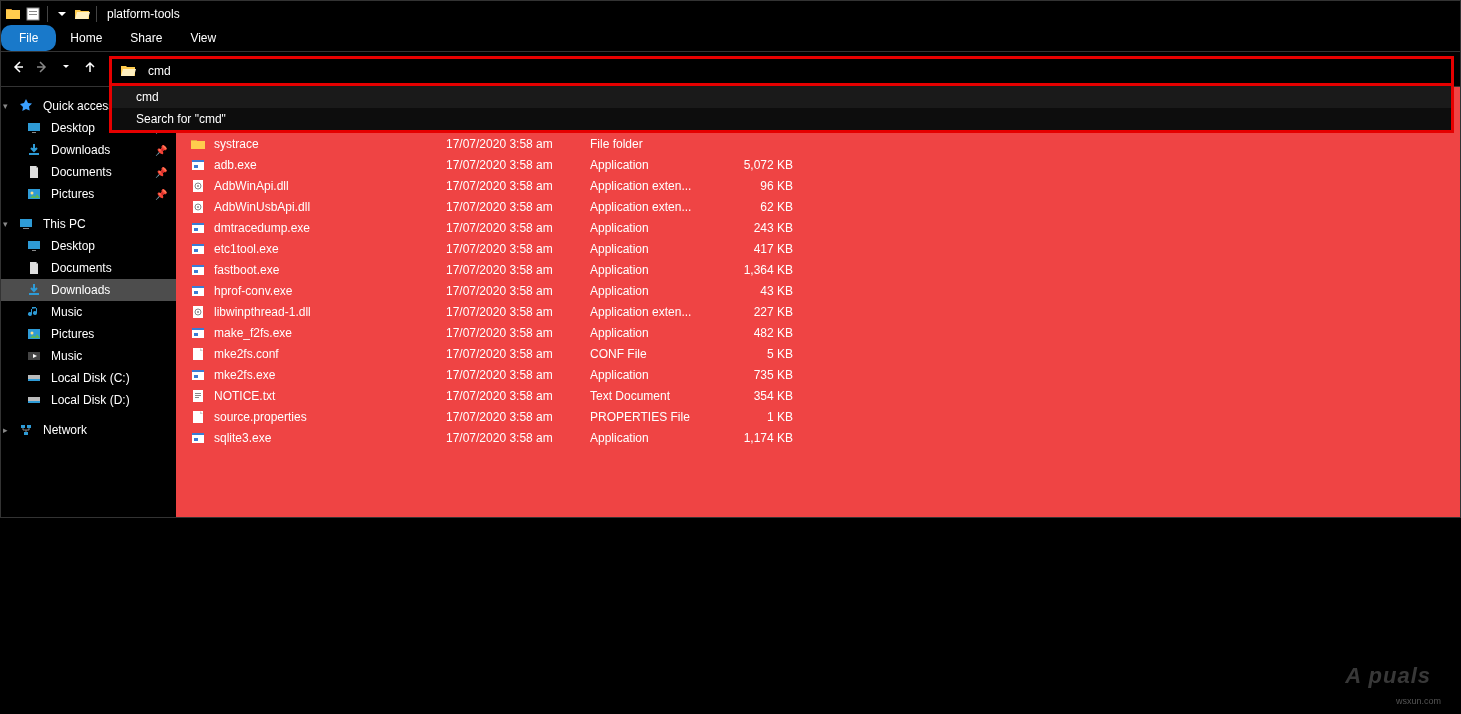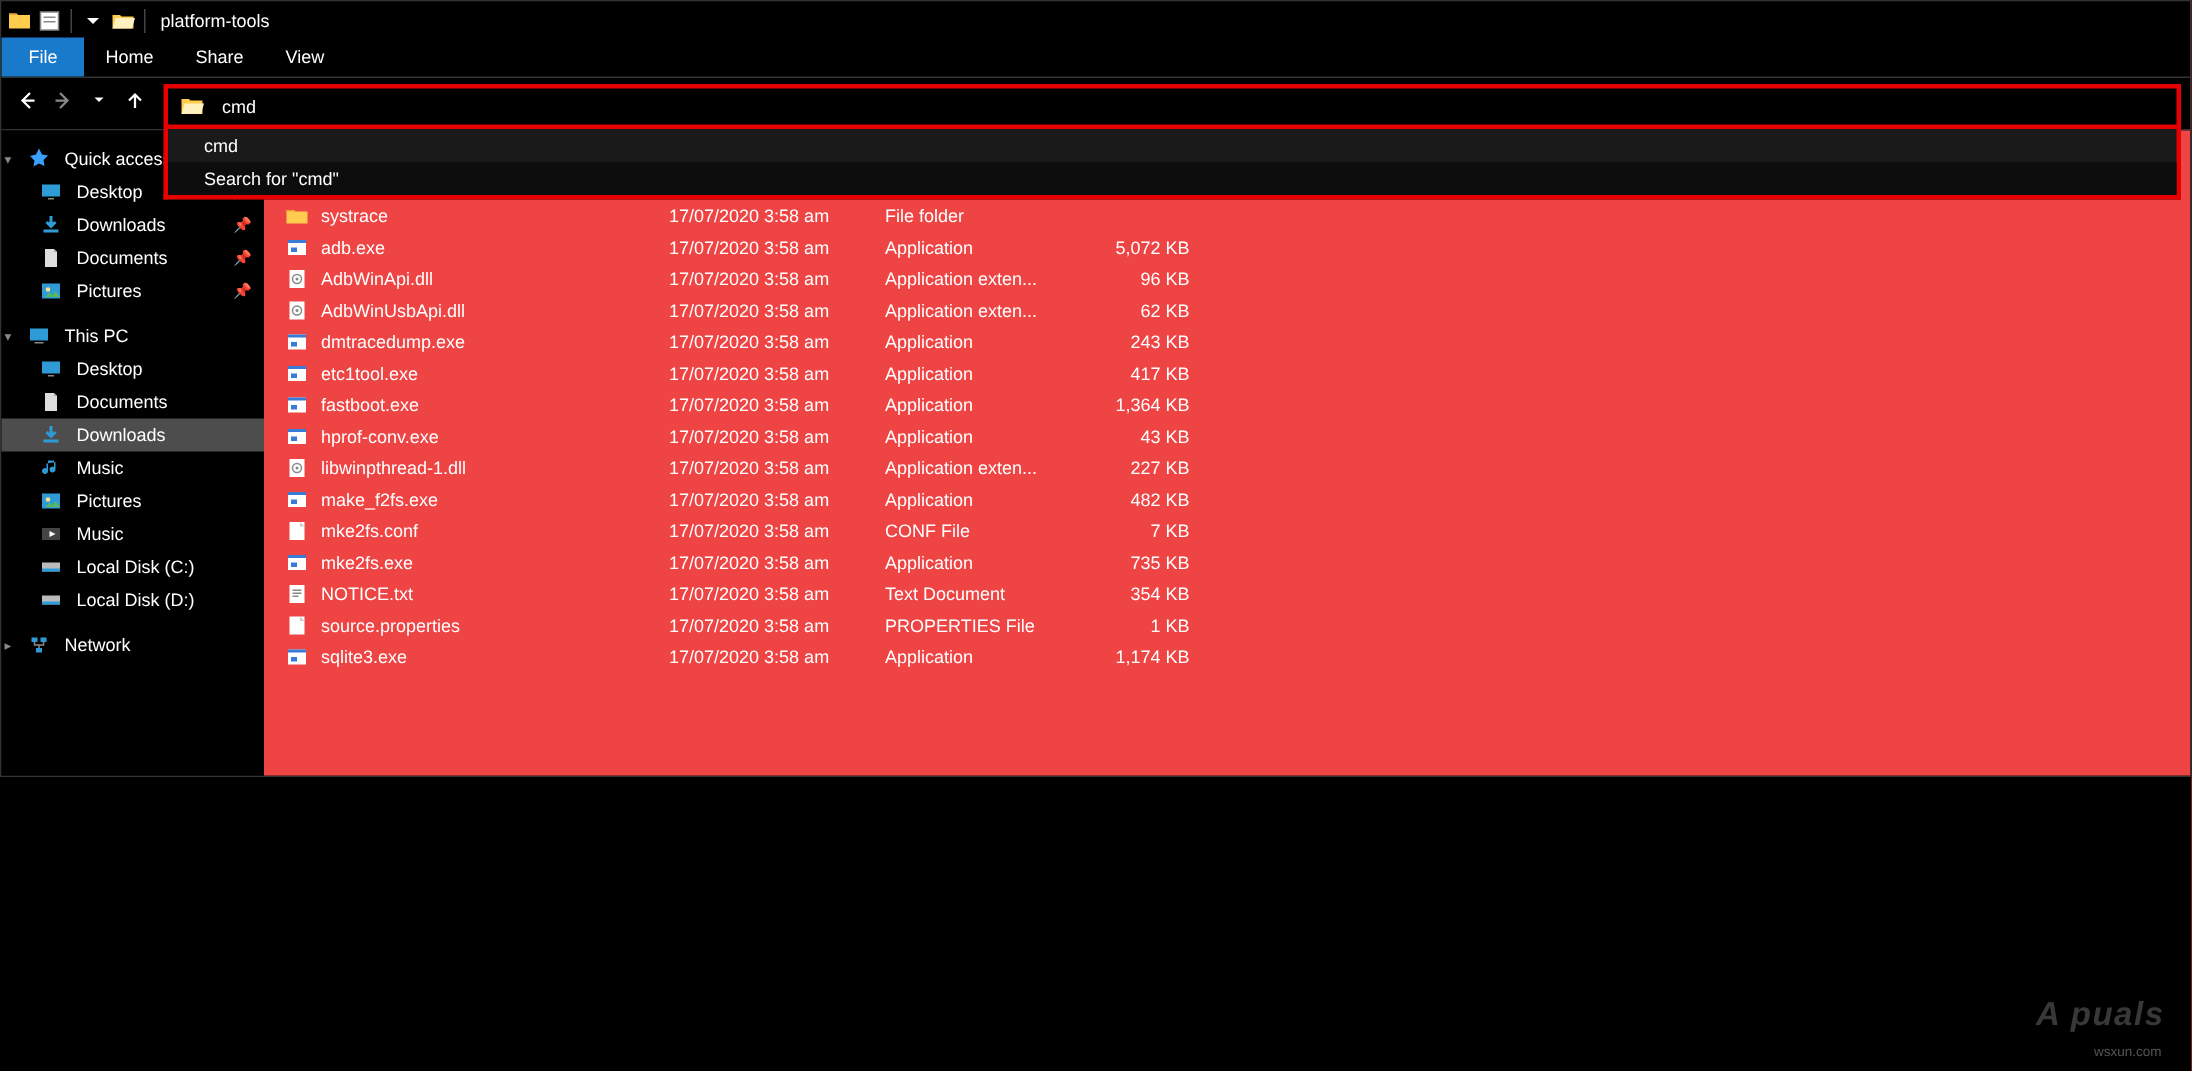--- a/index.html
+++ b/index.html
@@ -9,21 +9,21 @@
   
   
   .titlebar { height: 25px; background: #000; display: flex; align-items: center; padding: 0 2px; }
   .titlebar .qat-icon { width: 16px; height: 16px; margin: 0 2px; display: inline-flex; align-items: center; justify-content: center; }
   .titlebar .sep { width: 1px; height: 16px; background: #444; margin: 0 4px; }
   .titlebar .title { margin-left: 6px; font-size: 12px; }
   
   
   .ribbon { height: 26px; background: #000; display: flex; align-items: flex-end; border-bottom: 1px solid #333; }
   .ribbon .tab { padding: 6px 14px; font-size: 12px; cursor: default; }
-  .ribbon .tab.file { background: #1979ca; color: #fff; padding: 6px 18px; }
+  .ribbon .tab.file { background: #1979ca; color: #fff; padding: 6px 18px; border-radius: 10px; }
   
   
   .navbar { height: 35px; background: #000; display: flex; align-items: flex-start; padding: 4px 6px; position: relative; border-bottom: 1px solid #333; }
   .nav-btn { width: 22px; height: 22px; display: inline-flex; align-items: center; justify-content: center; margin-right: 2px; }
   
   .addr-wrap { position: relative; flex: 1; margin-left: 6px; }
   .address-box { border: 3px solid #e60000; background: #000; display: flex; align-items: center; height: 30px; }
   .address-box .folder-ic { width: 24px; display: inline-flex; align-items: center; justify-content: center; margin: 0 4px; }
   .address-box input { flex: 1; background: transparent; border: none; outline: none; color: #fff; font-size: 12px; padding: 2px 4px; }
   
@@ -45,21 +45,21 @@
   
   .content { flex: 1; background: #ef4444; padding: 4px 0; overflow: auto; }
   .file-row { display: flex; align-items: center; height: 21px; padding-left: 12px; font-size: 12px; }
   .file-row .ic { width: 20px; display: inline-flex; align-items: center; justify-content: center; margin-right: 6px; }
   .file-row .col-name { width: 232px; }
   .file-row .col-date { width: 144px; }
   .file-row .col-type { width: 128px; }
   .file-row .col-size { width: 75px; text-align: right; }
   
   .watermark { position: absolute; right: 20px; bottom: 8px; font-size: 9px; color: #555; text-align: right; }
-  .brand { position: absolute; right: 18px; bottom: 25px; font-size: 22px; color: rgba(160,160,160,0.35); font-style: italic; font-weight: bold; letter-spacing: 1px; }
+  .brand { position: absolute; right: 30px; bottom: 25px; font-size: 22px; color: rgba(160,160,160,0.35); font-style: italic; font-weight: bold; letter-spacing: 1px; }
   
   
   .svg-ic { width: 16px; height: 16px; }
 </style>
 </head>
 <body>
 
 <div class="window">
 
   <div class="titlebar">
@@ -447,21 +447,21 @@
         <div class="file-row">
           <span class="ic">
             <svg class="svg-ic" viewBox="0 0 16 16">
               <rect x="3" y="2" width="10" height="12" fill="#fff"></rect>
               <path fill="#ccc" d="M10 2v3h3z"></path>
             </svg>
           </span>
           <span class="col-name">mke2fs.conf</span>
           <span class="col-date">17/07/2020 3:58 am</span>
           <span class="col-type">CONF File</span>
-          <span class="col-size">7 KB</span>
+          <span class="col-size">5 KB</span>
         </div>
         <div class="file-row">
           <span class="ic">
             <svg class="svg-ic" viewBox="0 0 16 16">
               <rect x="2" y="3" width="12" height="10" fill="#fff"></rect>
               <rect x="2" y="3" width="12" height="2" fill="#3a7bd5"></rect>
               <rect x="4" y="8" width="4" height="3" fill="#3a7bd5"></rect>
             </svg>
           </span>
           <span class="col-name">mke2fs.exe</span>

